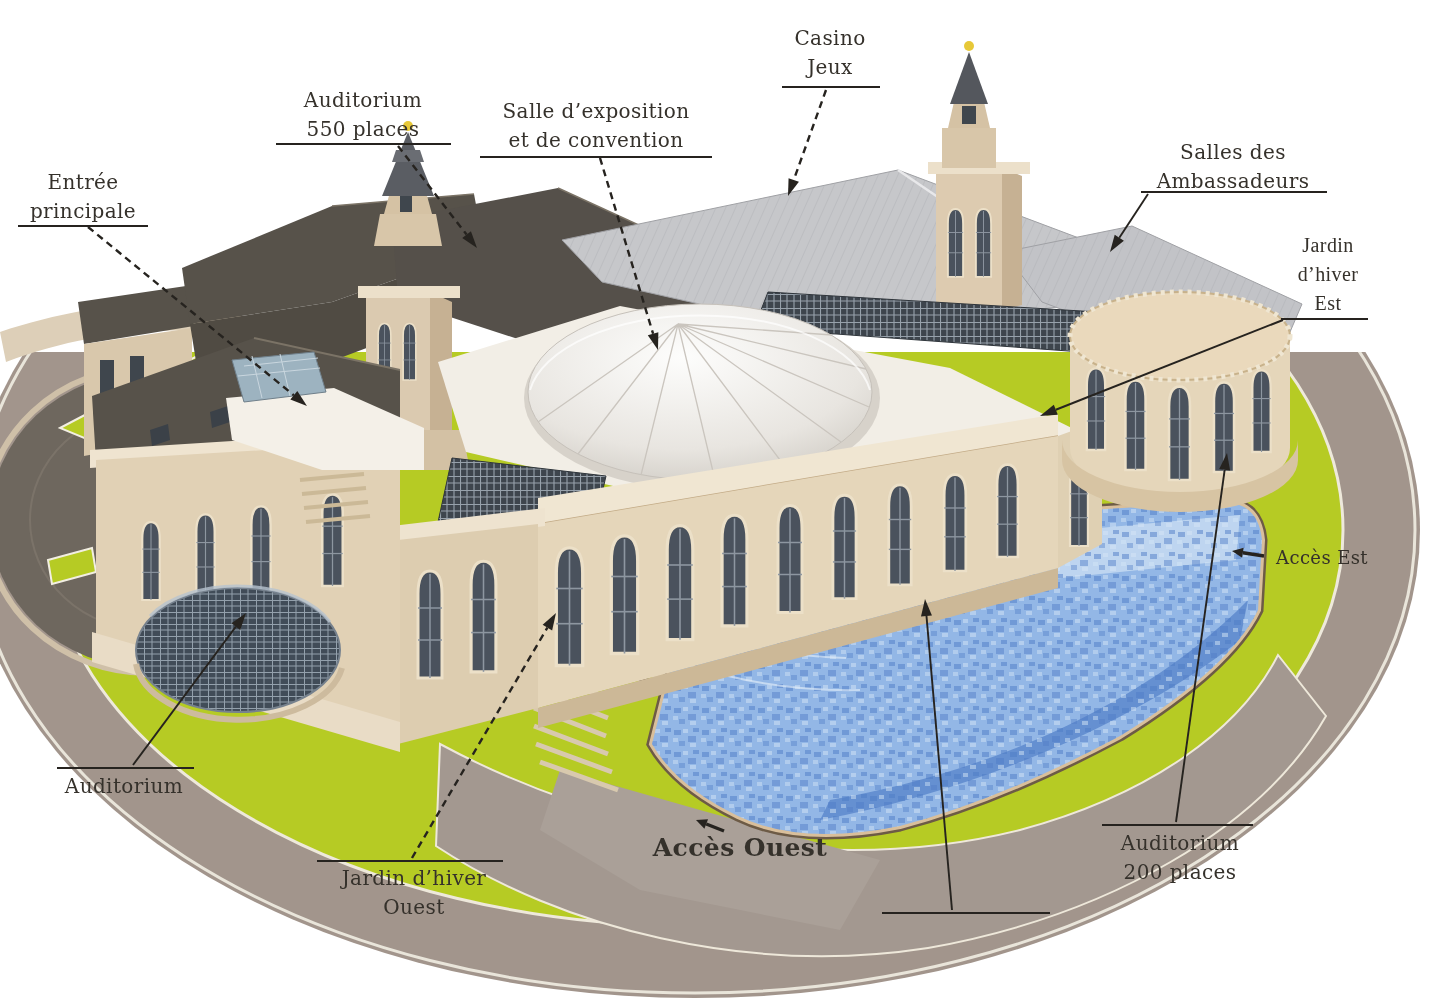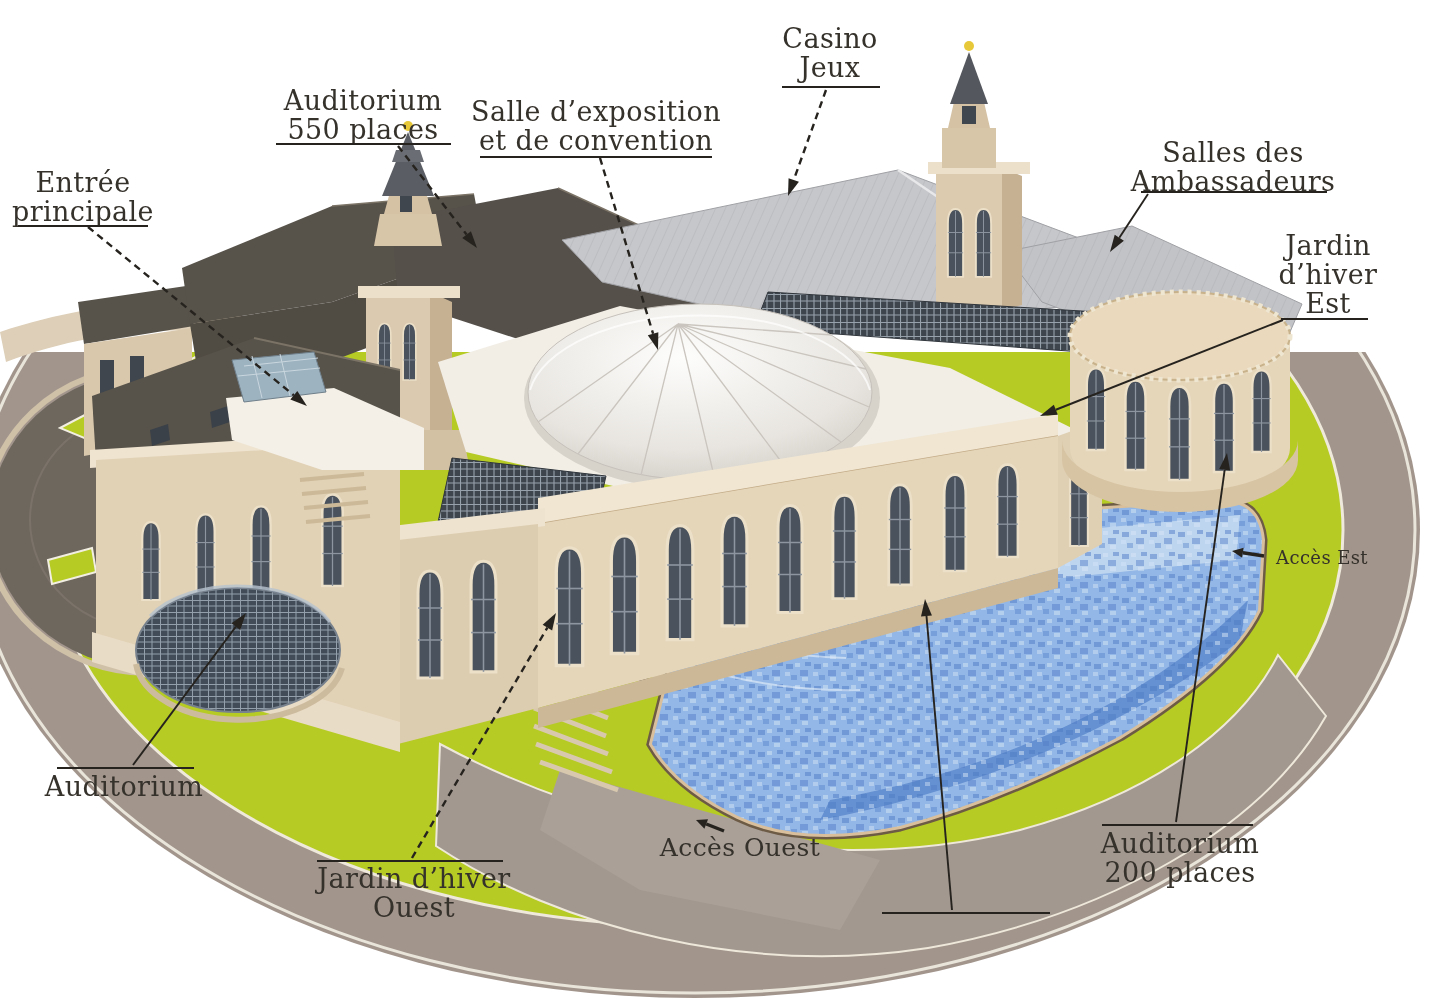--- a/index.html
+++ b/index.html
@@ -1,21 +1,21 @@
 <!DOCTYPE html>
 <html style="--text: #35312b; --line: #26231f; --lawn: #b6cb24; --road: #a2958c; --plaza: #a39890; --stone_light: #e5d6ba; --stone_shadow: #c6b193; --roof_dark: #57524a; --roof_metal: #c6c7ca; --dome: #f0ede7; --water: #93b7e6; --water_deep: #517fc7; --pool_edge: #d9bf9b; --glass: #41505e; --gold: #e7c838; --dark_circle: #6e675e;"><head>
 <meta charset="utf-8">
 <style>
   html,body{margin:0;padding:0;background:#fff;}
   .stage{position:relative;width:1436px;height:1000px;background:#fff;overflow:hidden;
          font-family:"DejaVu Serif","Liberation Serif",serif;}
   .stage>svg{position:absolute;left:0;top:0;}
   .annotation-layer{position:absolute;left:0;top:0;width:1436px;height:1000px;}
   .label{position:absolute;transform:translateX(-50%);text-align:center;
-         font-size:27px;line-height:29px;color:var(--text,#35312b);
+         font-size:20px;line-height:29px;color:var(--text,#35312b);
          letter-spacing:.4px;white-space:nowrap;}
   .rule{position:absolute;height:2.4px;background:var(--line,#2b2823);}
 </style>
 </head>
 <body>
 
 <div class="stage">
 
   <svg width="1436" height="1000" viewBox="0 0 1436 1000" aria-hidden="true">
     <defs>
@@ -263,21 +263,21 @@
       <div class="label" style="left: 596px; top: 97px;">
         <div>Salle d’exposition</div>
         <div>et de convention</div>
       </div>
       <div class="rule" style="left: 480px; top: 156px; width: 232px;"></div>
       <div class="label" style="left: 1233px; top: 138px;">
         <div>Salles des</div>
         <div>Ambassadeurs</div>
       </div>
       <div class="rule" style="left: 1141px; top: 191px; width: 186px;"></div>
-      <div class="label" style="left: 1328px; top: 231px;">
+      <div class="label" style="left: 1328px; top: 231px; font-family: Liberation Serif, serif;">
         <div>Jardin</div>
         <div>d’hiver</div>
         <div>Est</div>
       </div>
       <div class="rule" style="left: 1281px; top: 318px; width: 87px;"></div>
       <div class="label" style="left: 83px; top: 168px;">
         <div>Entrée</div>
         <div>principale</div>
       </div>
       <div class="rule" style="left: 18px; top: 225px; width: 130px;"></div>
@@ -286,21 +286,21 @@
       </div>
       <div class="label" style="left: 124px; top: 772px;">
         <div>Auditorium</div>
       </div>
       <div class="rule" style="left: 57px; top: 767px; width: 137px;"></div>
       <div class="label" style="left: 414px; top: 864px;">
         <div>Jardin d’hiver</div>
         <div>Ouest</div>
       </div>
       <div class="rule" style="left: 317px; top: 860px; width: 186px;"></div>
-      <div class="label" style="left: 740px; top: 833px; font-size: 25px;">
+      <div class="label" style="left: 740px; top: 833px; font-size: 25px; font-weight: bold;">
         <div>Accès Ouest</div>
       </div>
       <div class="rule" style="left: 882px; top: 912px; width: 168px;"></div>
       <div class="label" style="left: 1180px; top: 829px;">
         <div>Auditorium</div>
         <div>200 places</div>
       </div>
       <div class="rule" style="left: 1102px; top: 824px; width: 151px;"></div>
     </div>
 

